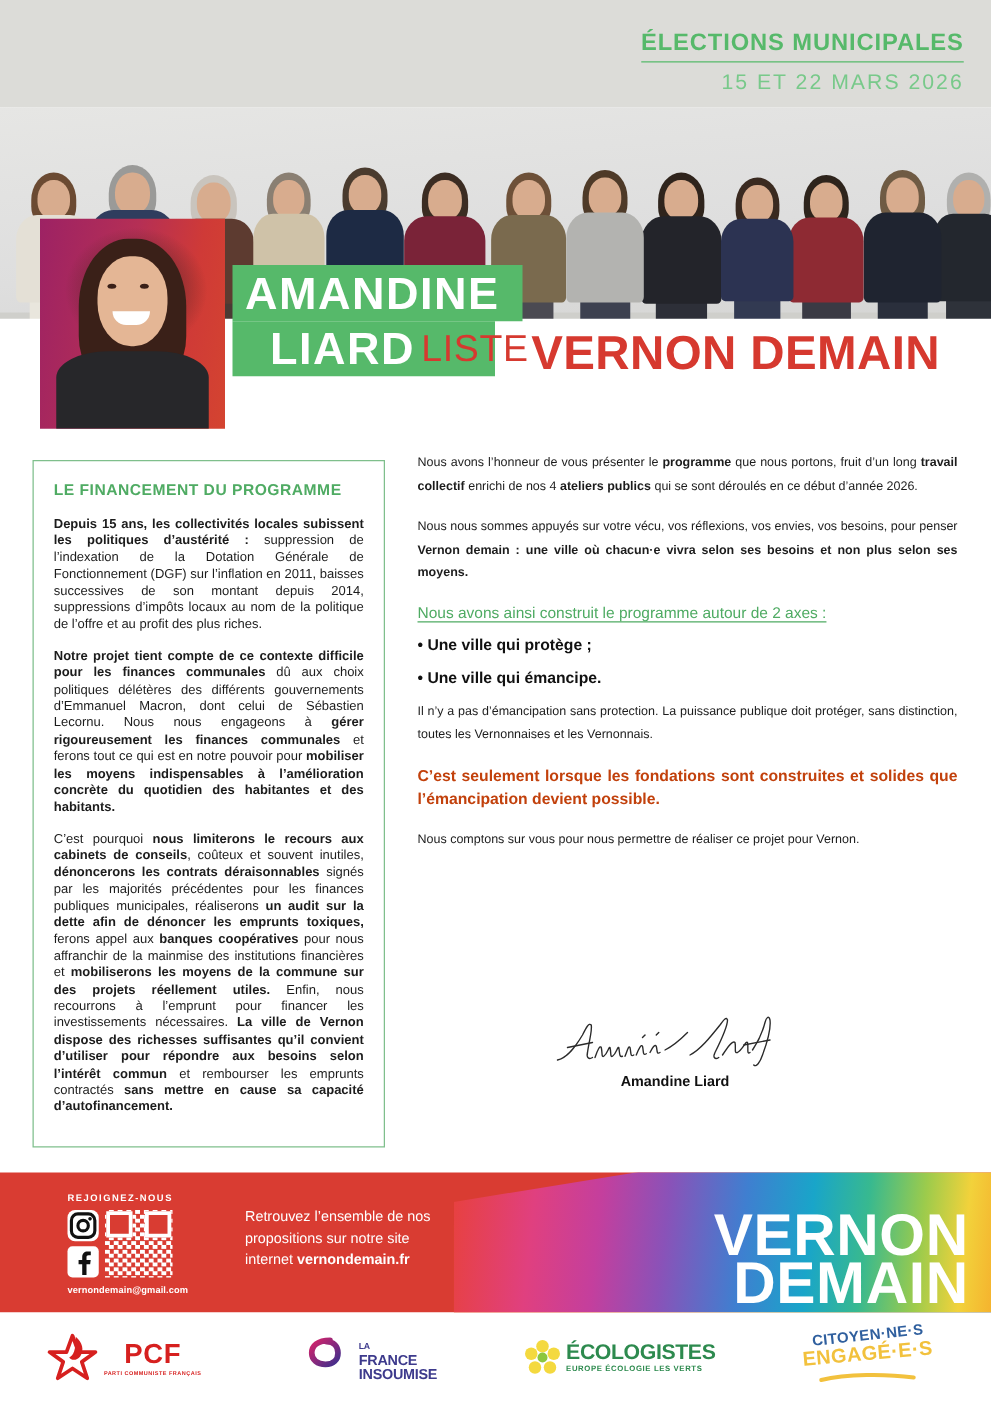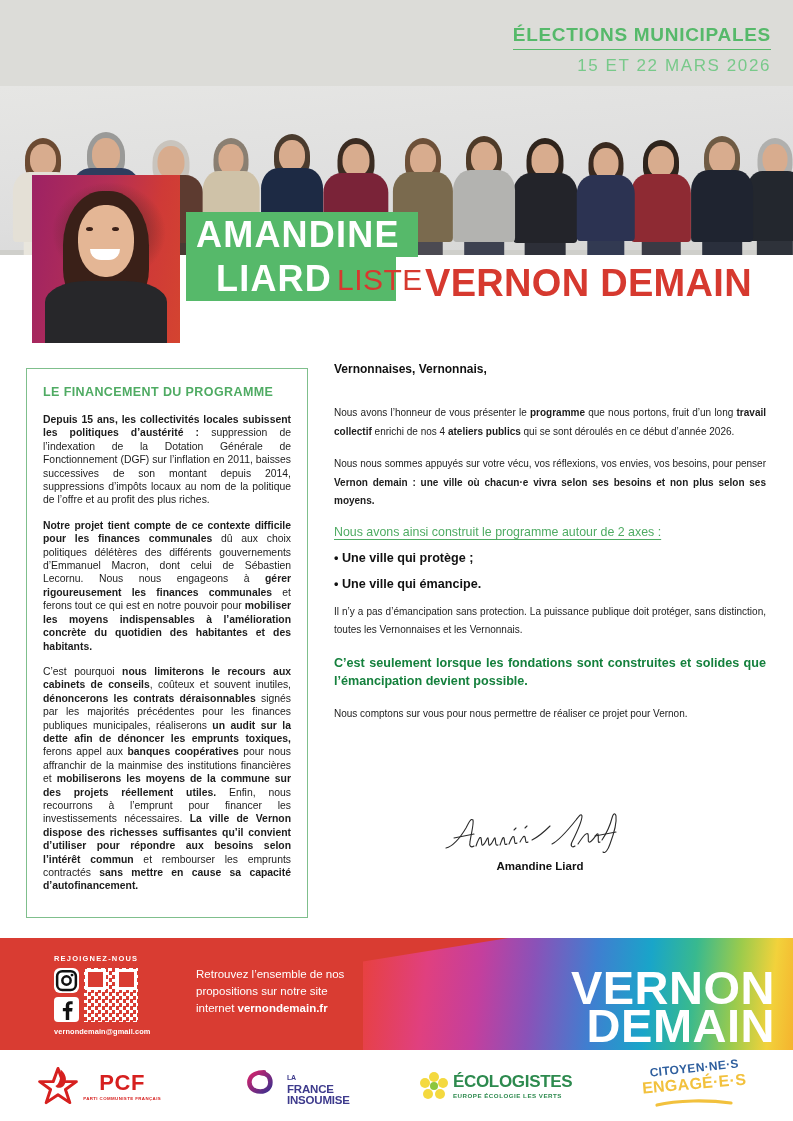--- a/index.html
+++ b/index.html
@@ -303,21 +303,21 @@
   .axis-item {
     font-size: 12.6px;
     font-weight: bold;
     color: #111;
     margin: 0 0 12px 0;
   }
   p.strongline {
     font-size: 12.6px;
     line-height: 18.5px;
     font-weight: bold;
-    color: #15803d;
+    color: #c2410c;
     text-align: justify;
     margin: 0 0 14px 0;
   }
 
   .sig-area {
     position: absolute;
     left: 430px;
     top: 458px;
     width: 220px;
     text-align: center;
@@ -585,21 +585,20 @@
     <div class="left-box">
       <h2>LE FINANCEMENT DU PROGRAMME</h2>
       <div id="left-paras">
           <p class="body"><b>Depuis 15 ans, les collectivités locales subissent les politiques d’austérité :</b><span> suppression de l’indexation de la Dotation Générale de Fonctionnement (DGF) sur l’inflation en 2011, baisses successives de son montant depuis 2014, suppressions d’impôts locaux au nom de la politique de l’offre et au profit des plus riches.</span></p>
           <p class="body"><b>Notre projet tient compte de ce contexte difficile pour les finances communales</b><span> dû aux choix politiques délétères des différents gouvernements d’Emmanuel Macron, dont celui de Sébastien Lecornu. Nous nous engageons à </span><b>gérer rigoureusement les finances communales</b><span> et ferons tout ce qui est en notre pouvoir pour </span><b>mobiliser les moyens indispensables à l’amélioration concrète du quotidien des habitantes et des habitants.</b></p>
           <p class="body"><span>C’est pourquoi </span><b>nous limiterons le recours aux cabinets de conseils</b><span>, coûteux et souvent inutiles, </span><b>dénoncerons les contrats déraisonnables</b><span> signés par les majorités précédentes pour les finances publiques municipales, réaliserons </span><b>un audit sur la dette afin de dénoncer les emprunts toxiques,</b><span> ferons appel aux </span><b>banques coopératives</b><span> pour nous affranchir de la mainmise des institutions financières et </span><b>mobiliserons les moyens de la commune sur des projets réellement utiles.</b><span> Enfin, nous recourrons à l’emprunt pour financer les investissements nécessaires. </span><b>La ville de Vernon dispose des richesses suffisantes qu’il convient d’utiliser pour répondre aux besoins selon l’intérêt commun</b><span> et rembourser les emprunts contractés </span><b>sans mettre en cause sa capacité d’autofinancement.</b></p>
         </div>
     </div>
 
     <div class="right-col">
-      <p class="salutation">Vernonnaises, Vernonnais,</p>
       <div id="right-paras-1">
           <p class="body"><span>Nous avons l’honneur de vous présenter le </span><b>programme</b><span> que nous portons, fruit d’un long </span><b>travail collectif</b><span> enrichi de nos 4 </span><b>ateliers publics</b><span> qui se sont déroulés en ce début d’année 2026.</span></p>
           <p class="body"><span>Nous nous sommes appuyés sur votre vécu, vos réflexions, vos envies, vos besoins, pour penser </span><b>Vernon demain : une ville où chacun·e vivra selon ses besoins et non plus selon ses moyens.</b></p>
         </div>
       <p class="axes-lead">Nous avons ainsi construit le programme autour de 2 axes :</p>
       <div id="axes-list">
           <p class="axis-item">• Une ville qui protège ;</p>
           <p class="axis-item">• Une ville qui émancipe.</p>
         </div>
       <div id="right-paras-2">

